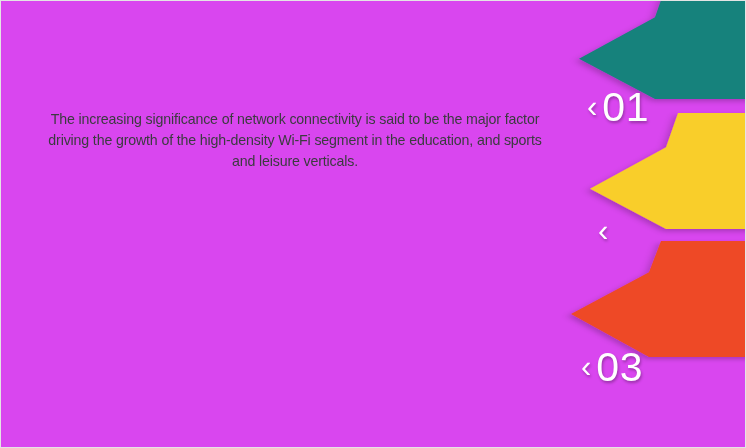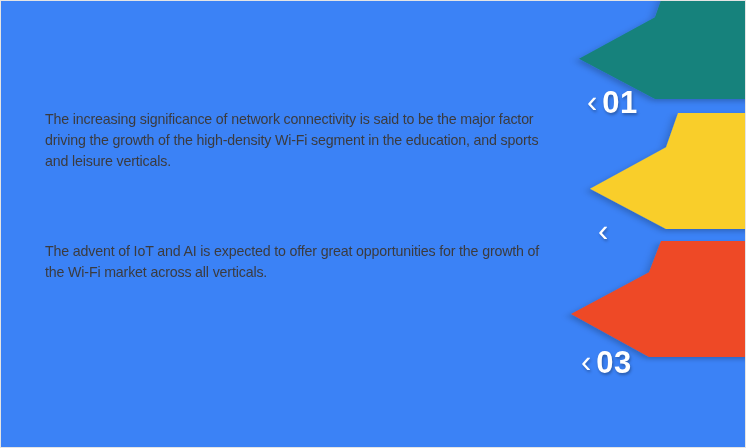--- a/index.html
+++ b/index.html
@@ -89,46 +89,44 @@
 
   .banner-chevron {
     font-size: 31px;
     line-height: 1;
     margin-right: 5px;
     margin-top: -2px;
     font-weight: 300;
   }
 
   .banner-number {
-    font-size: 31px;
+    font-size: 41px;
     line-height: 1;
     letter-spacing: 0.5px;
-    font-weight: bold;
   }
 
   
   #banner-1 { left: 566px; top: -18px; }
   #banner-1 .banner-label { left: 20px; top: 104px; }
 
   
   #banner-2 { left: 577px; top: 112px; }
   #banner-2 .banner-label { left: 20px; top: 104px; }
 
   
   #banner-3 { left: 556px; top: 240px; }
   #banner-3 .banner-label { left: 24px; top: 106px; }
 </style>
 </head>
 <body>
 
-<div class="canvas" style="background: #3b82f6;">
+<div class="canvas" style="background: #d946ef; text-align: center;">
 
   <div class="text-column">
     <div class="point-text p1" style="color: rgb(59, 59, 63);">The increasing significance of network connectivity is said to be the major factor driving the growth of the high-density Wi-Fi segment in the education, and sports and leisure verticals.</div>
-    <div class="point-text p2" style="color: rgb(59, 59, 63);">The advent of IoT and AI is expected to offer great opportunities for the growth of the Wi-Fi market across all verticals.</div>
   </div>
 
   <div class="banner-layer">
 
     <div class="banner" id="banner-1">
       <svg class="banner-svg" viewBox="0 0 260 190" preserveAspectRatio="none">
         <defs>
           <filter id="sh1" x="-30%" y="-30%" width="180%" height="180%">
             <feDropShadow dx="-3" dy="4" stdDeviation="4" flood-color="#000000" flood-opacity="0.22"></feDropShadow>
           </filter>

